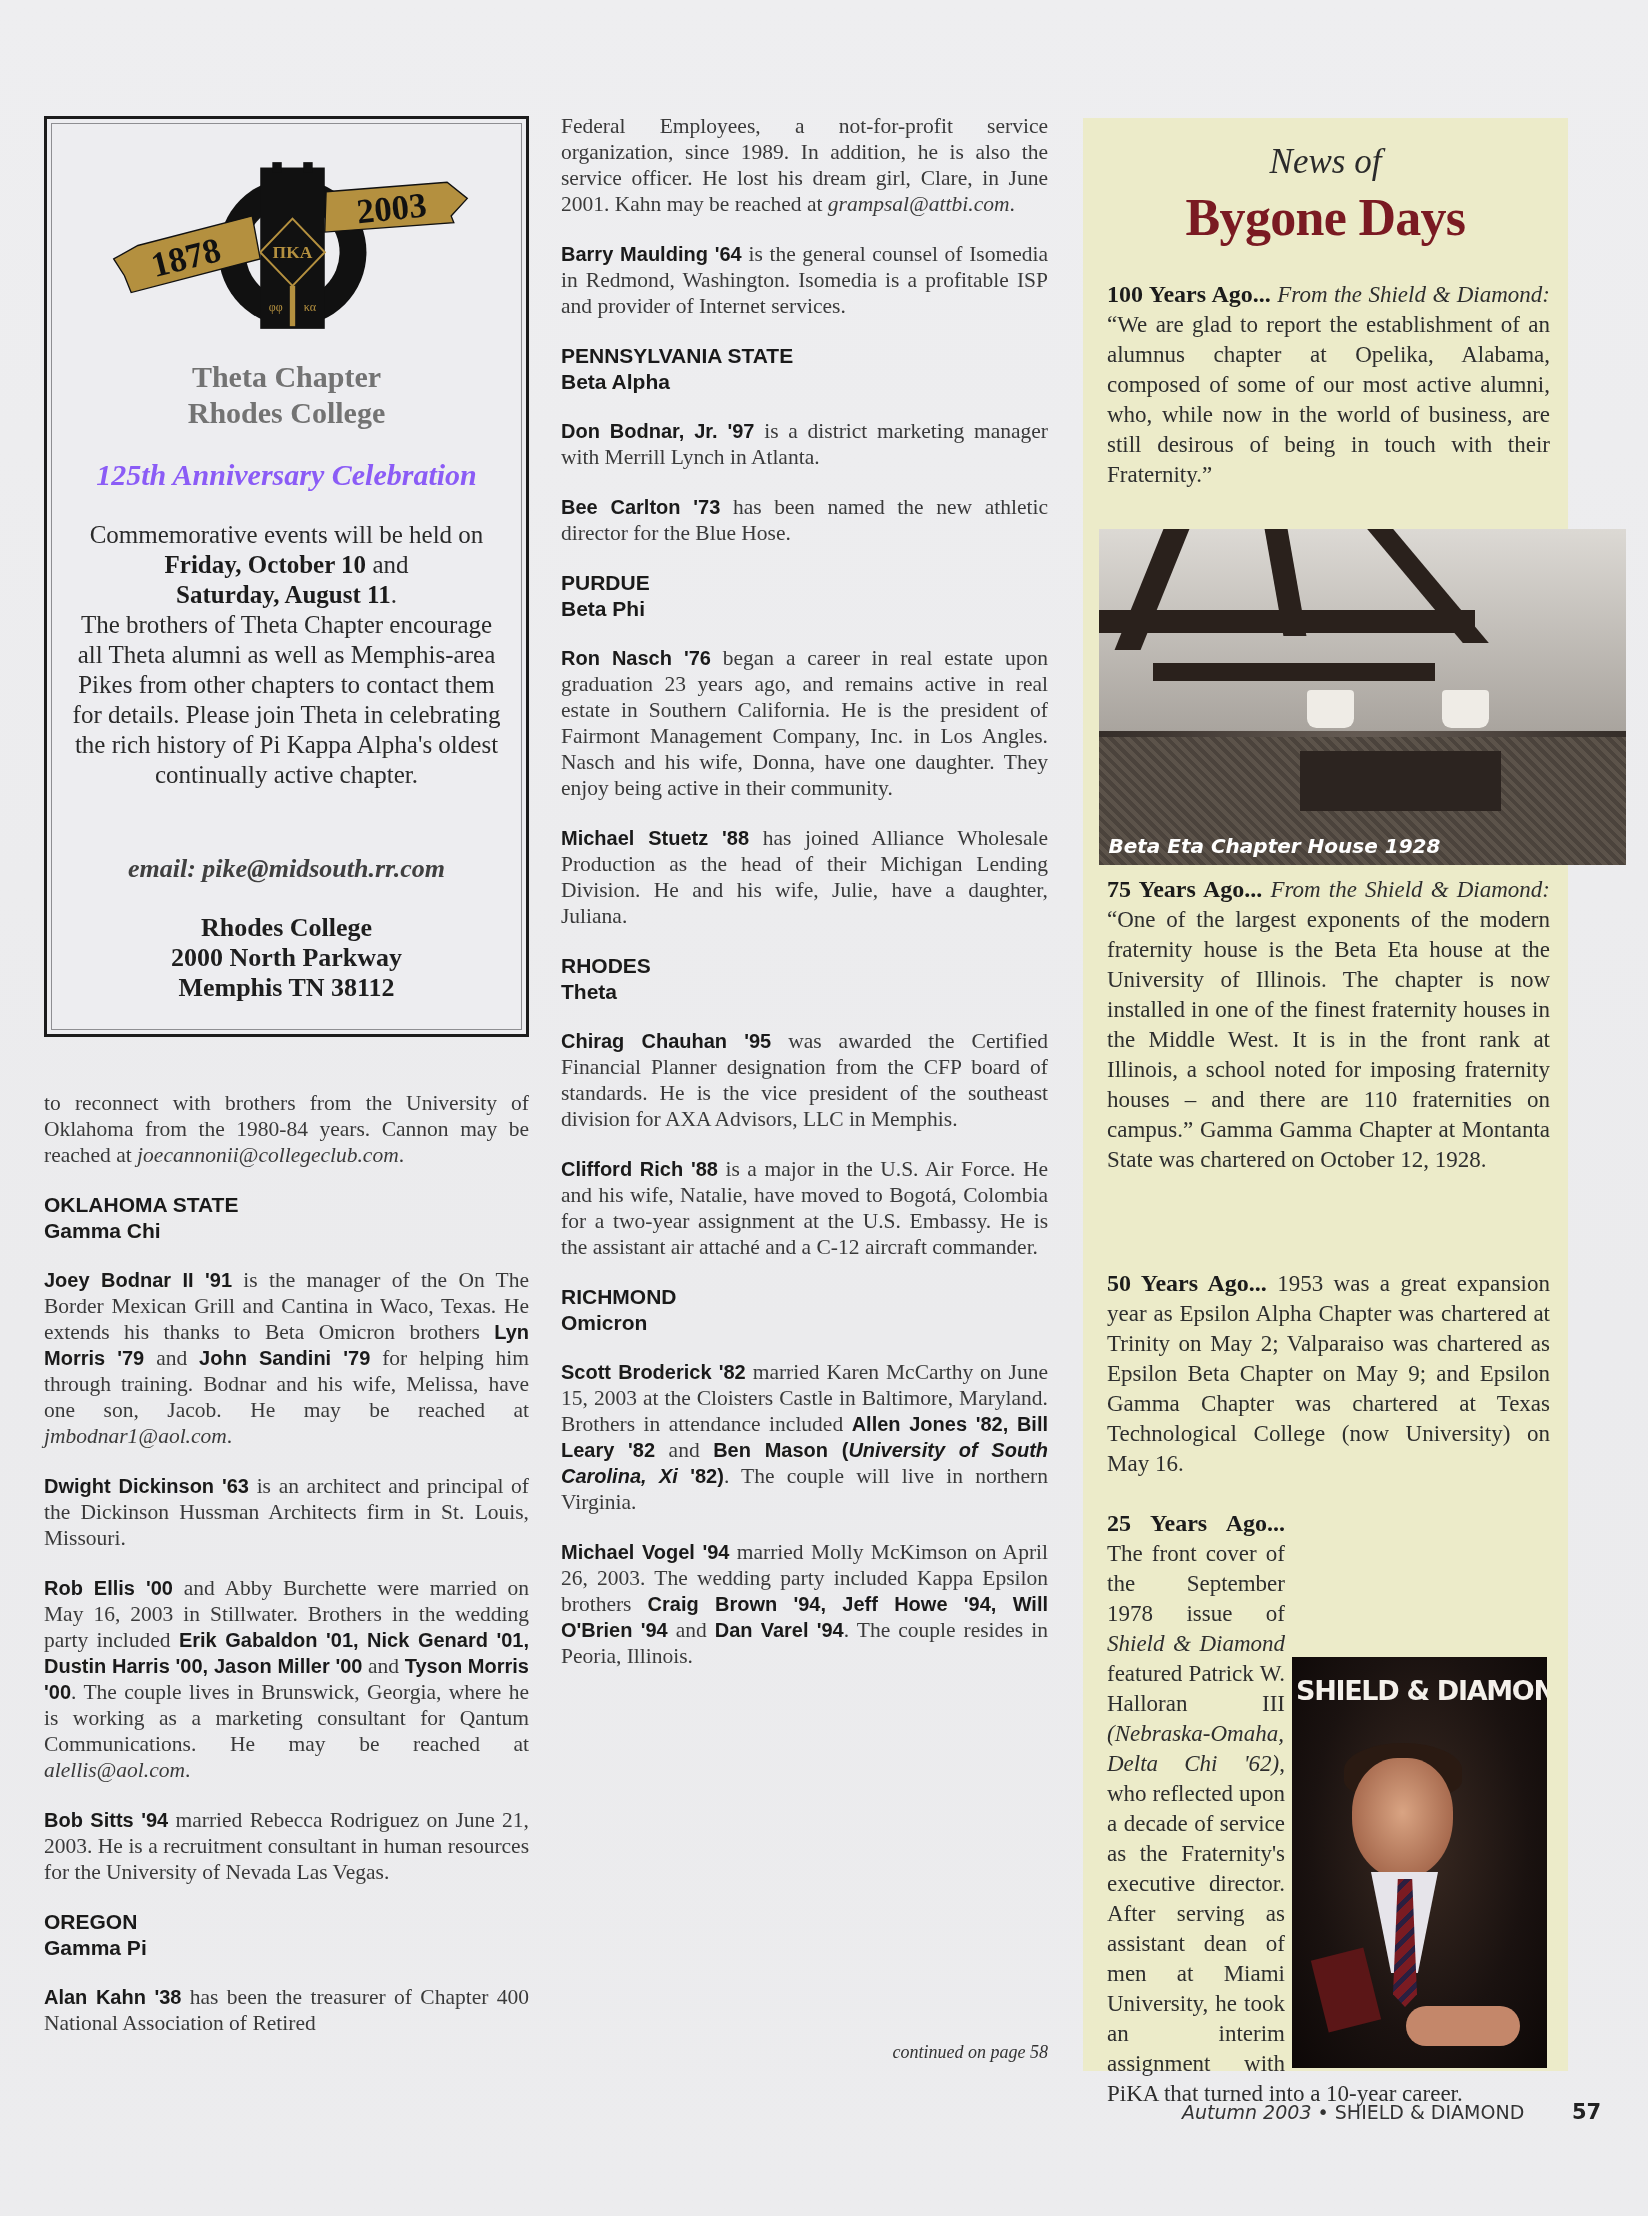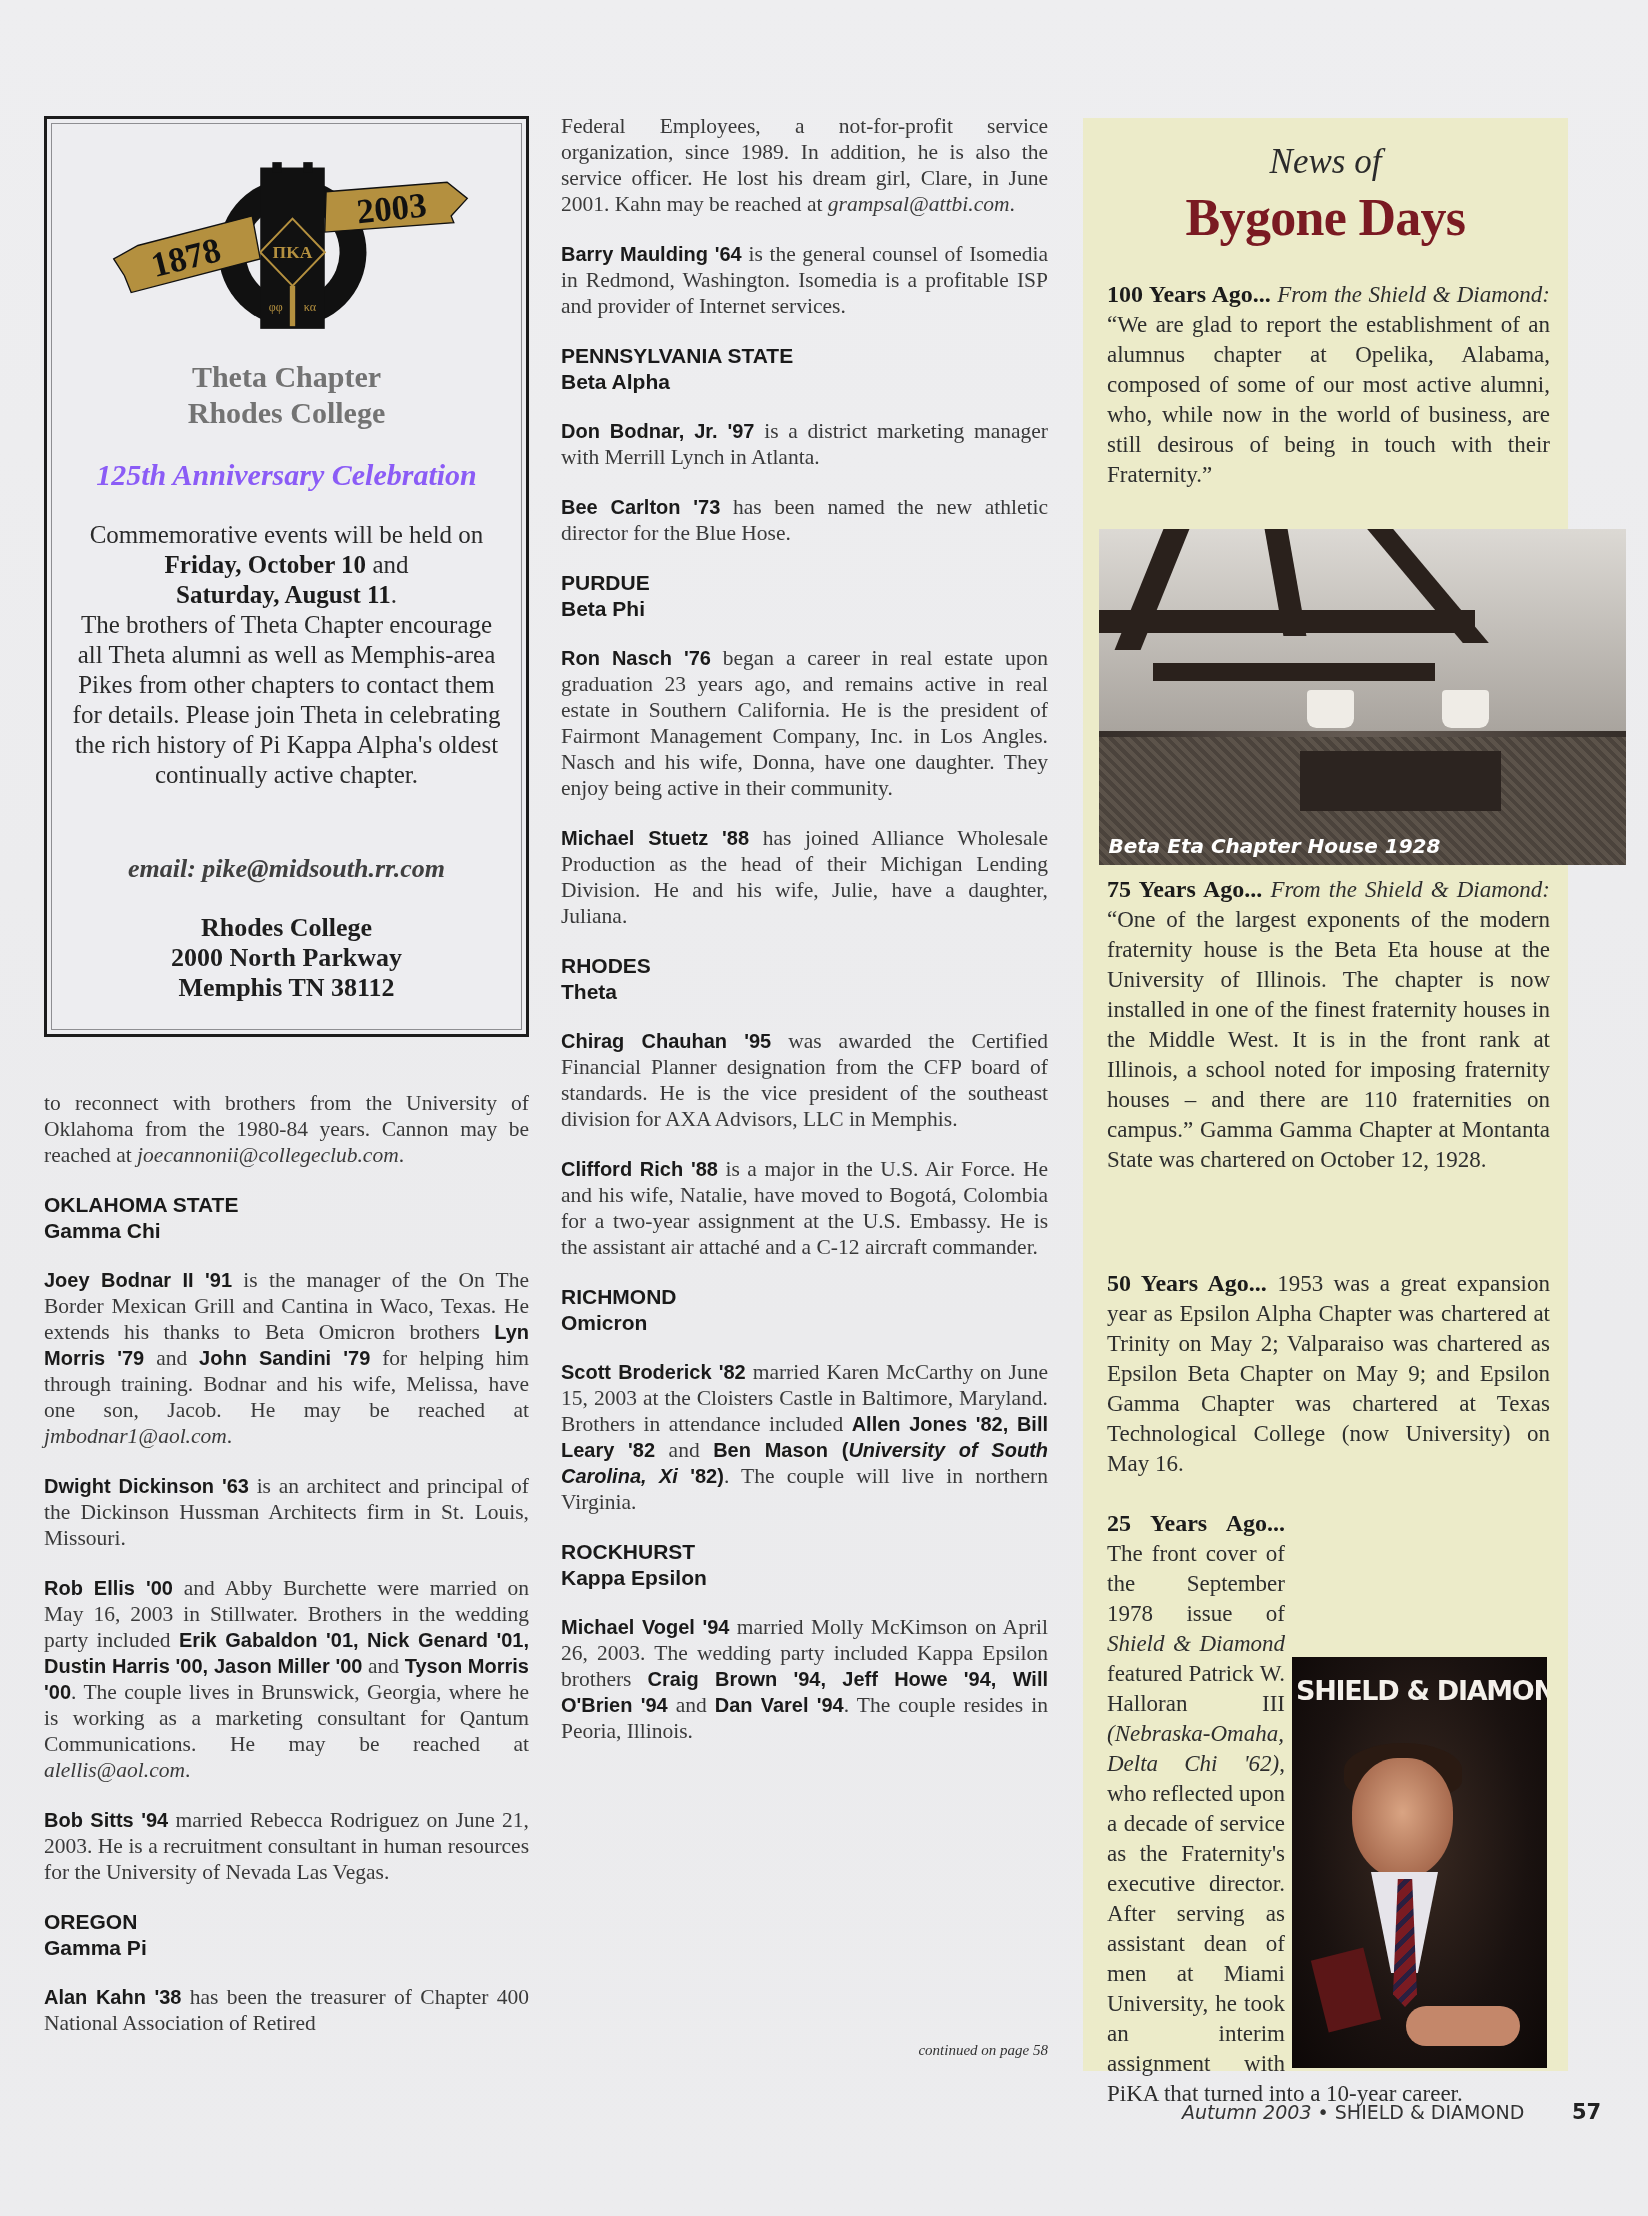--- a/index.html
+++ b/index.html
@@ -30,21 +30,21 @@
 
   
   .col { position: absolute; font-family: "Liberation Serif", serif; font-size: 21.5px; line-height: 26px; color: #3a3a3a; text-align: justify; }
   .col p { margin: 0 0 24px 0; }
   .col .n { font-family: "Liberation Sans", sans-serif; font-weight: bold; font-size: 20px; color: #1a1a1a; }
   .col .ni { font-family: "Liberation Sans", sans-serif; font-weight: bold; font-style: italic; font-size: 20px; color: #1a1a1a; }
   .col i { font-style: italic; }
   .col h3 { margin: 0 0 24px 0; font-family: "Liberation Sans", sans-serif; font-weight: bold; font-size: 21px; line-height: 25.5px; color: #1a1a1a; text-align: left; }
   .col1 { left: 44px; top: 1057px; width: 485px; margin-top: 33px; }
   .col2 { left: 561px; top: 113px; width: 487px; }
-  .continued { position: absolute; left: 561px; top: 2042px; width: 487px; text-align: right; font-family: "Liberation Serif", serif; font-style: italic; font-size: 15px; color: #333; }
+  .continued { position: absolute; left: 561px; top: 2042px; width: 487px; text-align: right; font-family: "Liberation Serif", serif; font-style: italic; font-size: 18px; color: #333; }
 
   
   .sidebar {
     position: absolute; left: 1083px; top: 118px; width: 485px; height: 1953px;
     background: #ecebc9;
   }
   .sb-kicker { position: absolute; left: 0; right: 0; top: 24px; text-align: center; font-family: "Liberation Serif", serif; font-style: italic; font-size: 35px; color: #2b2b2b; }
   .sb-title { position: absolute; left: 0; right: 0; top: 70px; text-align: center; font-family: "Liberation Serif", serif; font-weight: bold; font-size: 52px; color: #7a1a22; letter-spacing: -0.7px; }
   .sb-text { position: absolute; left: 24px; width: 443px; font-family: "Liberation Serif", serif; font-size: 23px; line-height: 30px; color: #2e2e2e; text-align: justify; }
   .sb-text b { color: #1b1b1b; font-size: 24px; }
@@ -167,21 +167,20 @@
     <h3><span>RHODES</span><br><span>Theta</span></h3>
 
     <p><span class="n">Chirag Chauhan '95</span><span> was awarded the Certified Financial Planner designation from the CFP board of standards. He is the vice president of the southeast division for AXA Advisors, LLC in Memphis.</span></p>
 
     <p><span class="n">Clifford Rich '88</span><span> is a major in the U.S. Air Force. He and his wife, Natalie, have moved to Bogotá, Colombia for a two-year assignment at the U.S. Embassy. He is the assistant air attaché and a C-12 aircraft commander.</span></p>
 
     <h3><span>RICHMOND</span><br><span>Omicron</span></h3>
 
     <p><span class="n">Scott Broderick '82</span><span> married Karen McCarthy on June 15, 2003 at the Cloisters Castle in Baltimore, Maryland. Brothers in attendance included </span><span class="n">Allen Jones '82, Bill Leary '82</span><span> and </span><span class="n">Ben Mason</span><span class="n"> (</span><span class="ni">University of South Carolina, Xi</span><span class="n"> '82)</span><span>. The couple will live in northern Virginia.</span></p>
 
-    <h3><span>ROCKHURST</span><br><span>Kappa Epsilon</span></h3>
 
     <p><span class="n">Michael Vogel '94</span><span> married Molly McKimson on April 26, 2003. The wedding party included Kappa Epsilon brothers </span><span class="n">Craig Brown '94, Jeff Howe '94, Will O'Brien '94</span><span> and </span><span class="n">Dan Varel '94</span><span>. The couple resides in Peoria, Illinois.</span></p>
   </div>
   <div class="continued">continued on page 58</div>
 
   <div class="sidebar">
     <div class="sb-kicker">News of</div>
     <div class="sb-title">Bygone Days</div>
 
     <div class="sb-text sb-p1"><b>100 Years Ago...</b><i> From the Shield &amp; Diamond:</i><span> “We are glad to report the establishment of an alumnus chapter at Opelika, Alabama, composed of some of our most active alumni, who, while now in the world of business, are still desirous of being in touch with their Fraternity.”</span></div>

